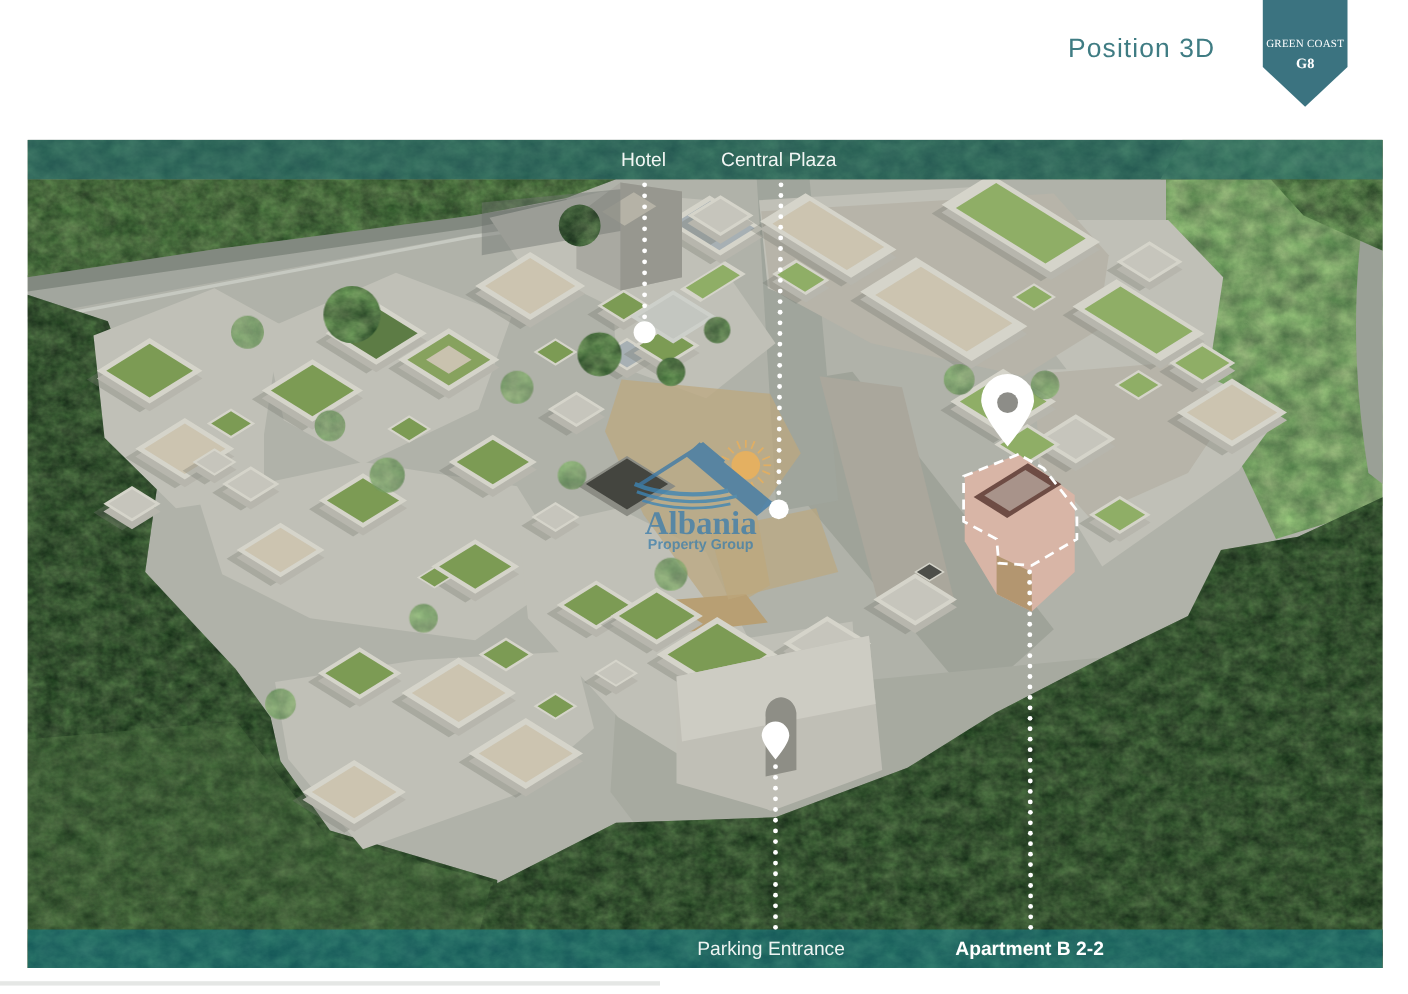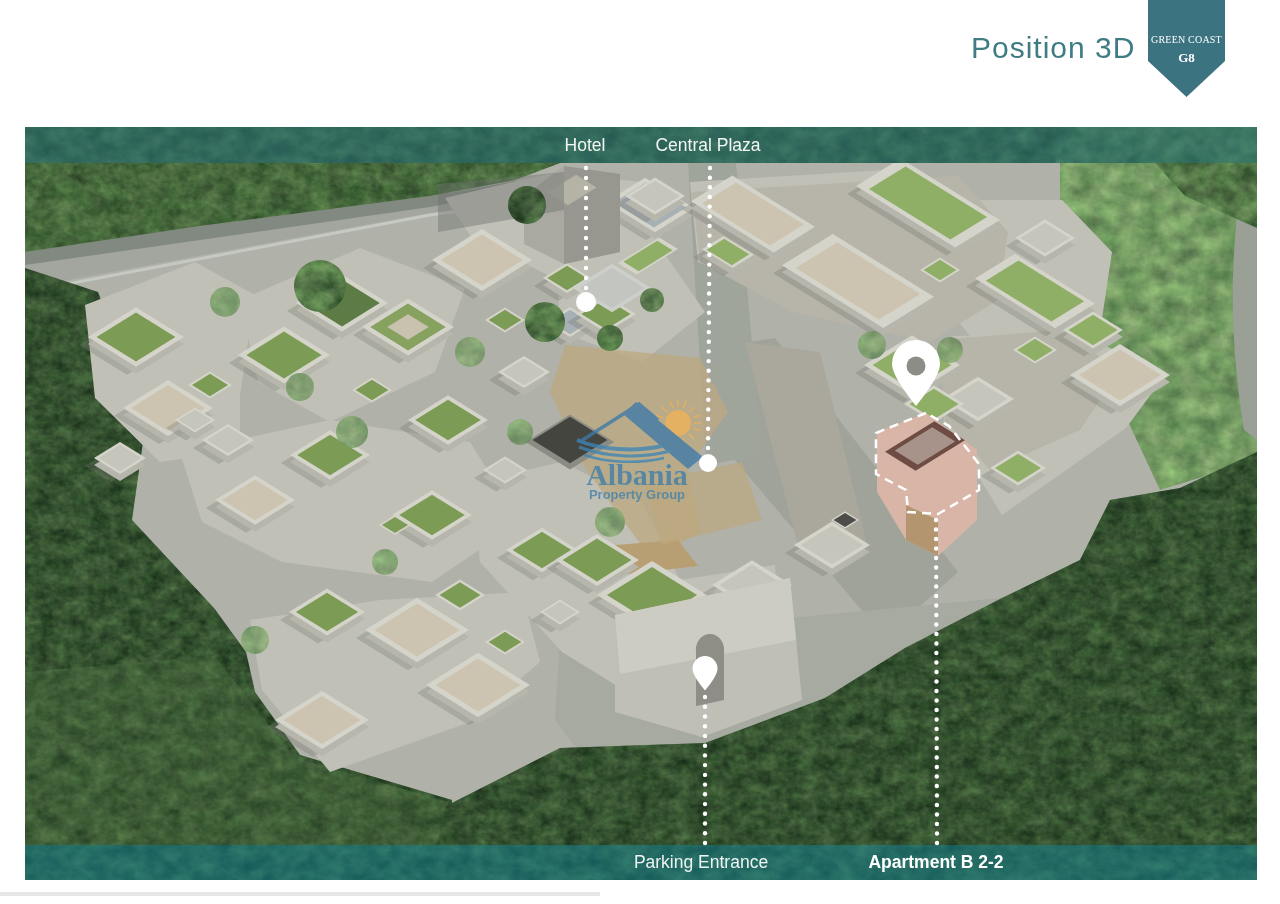--- a/index.html
+++ b/index.html
@@ -1,17 +1,17 @@
 <!DOCTYPE html>
 <html><head>
 <meta charset="utf-8">
 <style>
 html,body{margin:0;padding:0;width:1280px;height:904px;background:#ffffff;overflow:hidden;}
 body{font-family:"Liberation Sans",sans-serif;position:relative;}
-.title{position:absolute;top:31px;left:971px;font-size:30px;color:#3f7c83;letter-spacing:1px;white-space:nowrap;}
+.title{position:absolute;top:31px;left:971px;font-size:24px;color:#3f7c83;letter-spacing:1px;white-space:nowrap;}
 </style>
 </head>
 <body>
 
 <div class="title">Position 3D</div>
 
 <svg style="position:absolute;left:0;top:0" width="1280" height="110">
 <polygon points="1148,0 1225,0 1225,61 1186.5,97 1148,61" fill="#3b7380"></polygon>
 <text x="1186.5" y="43" font-family="Liberation Serif,serif" font-size="10" fill="#ffffff" text-anchor="middle" letter-spacing="0.2">GREEN COAST</text>
 <text x="1186.5" y="62" font-family="Liberation Serif,serif" font-size="13" font-weight="bold" fill="#ffffff" text-anchor="middle">G8</text>

